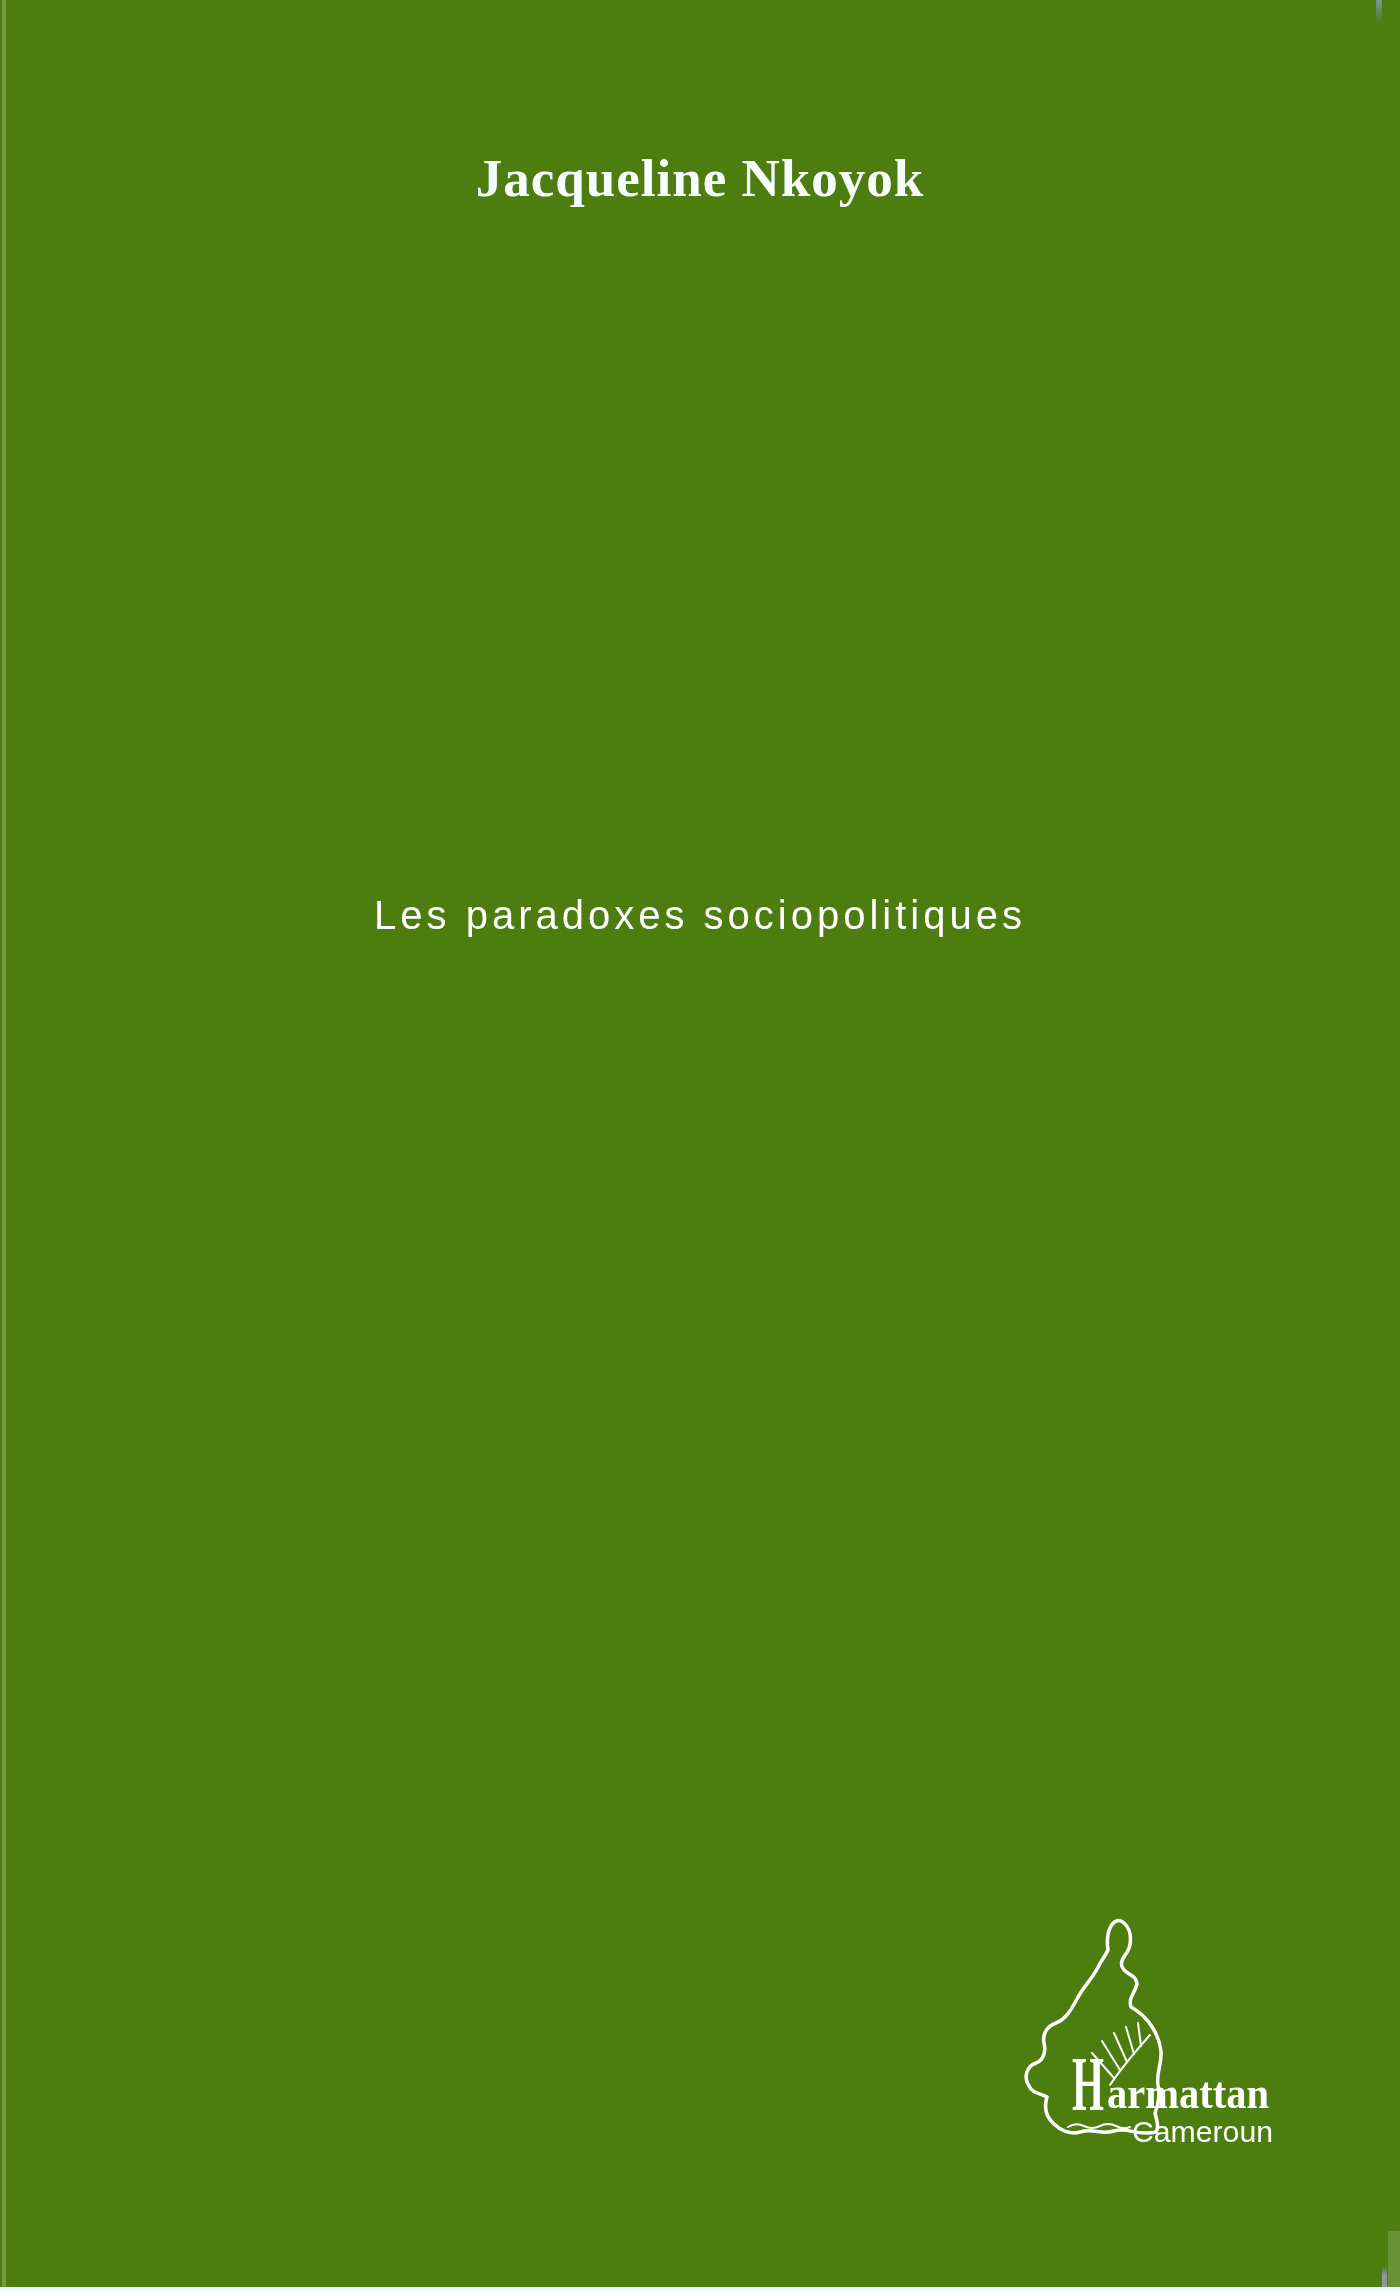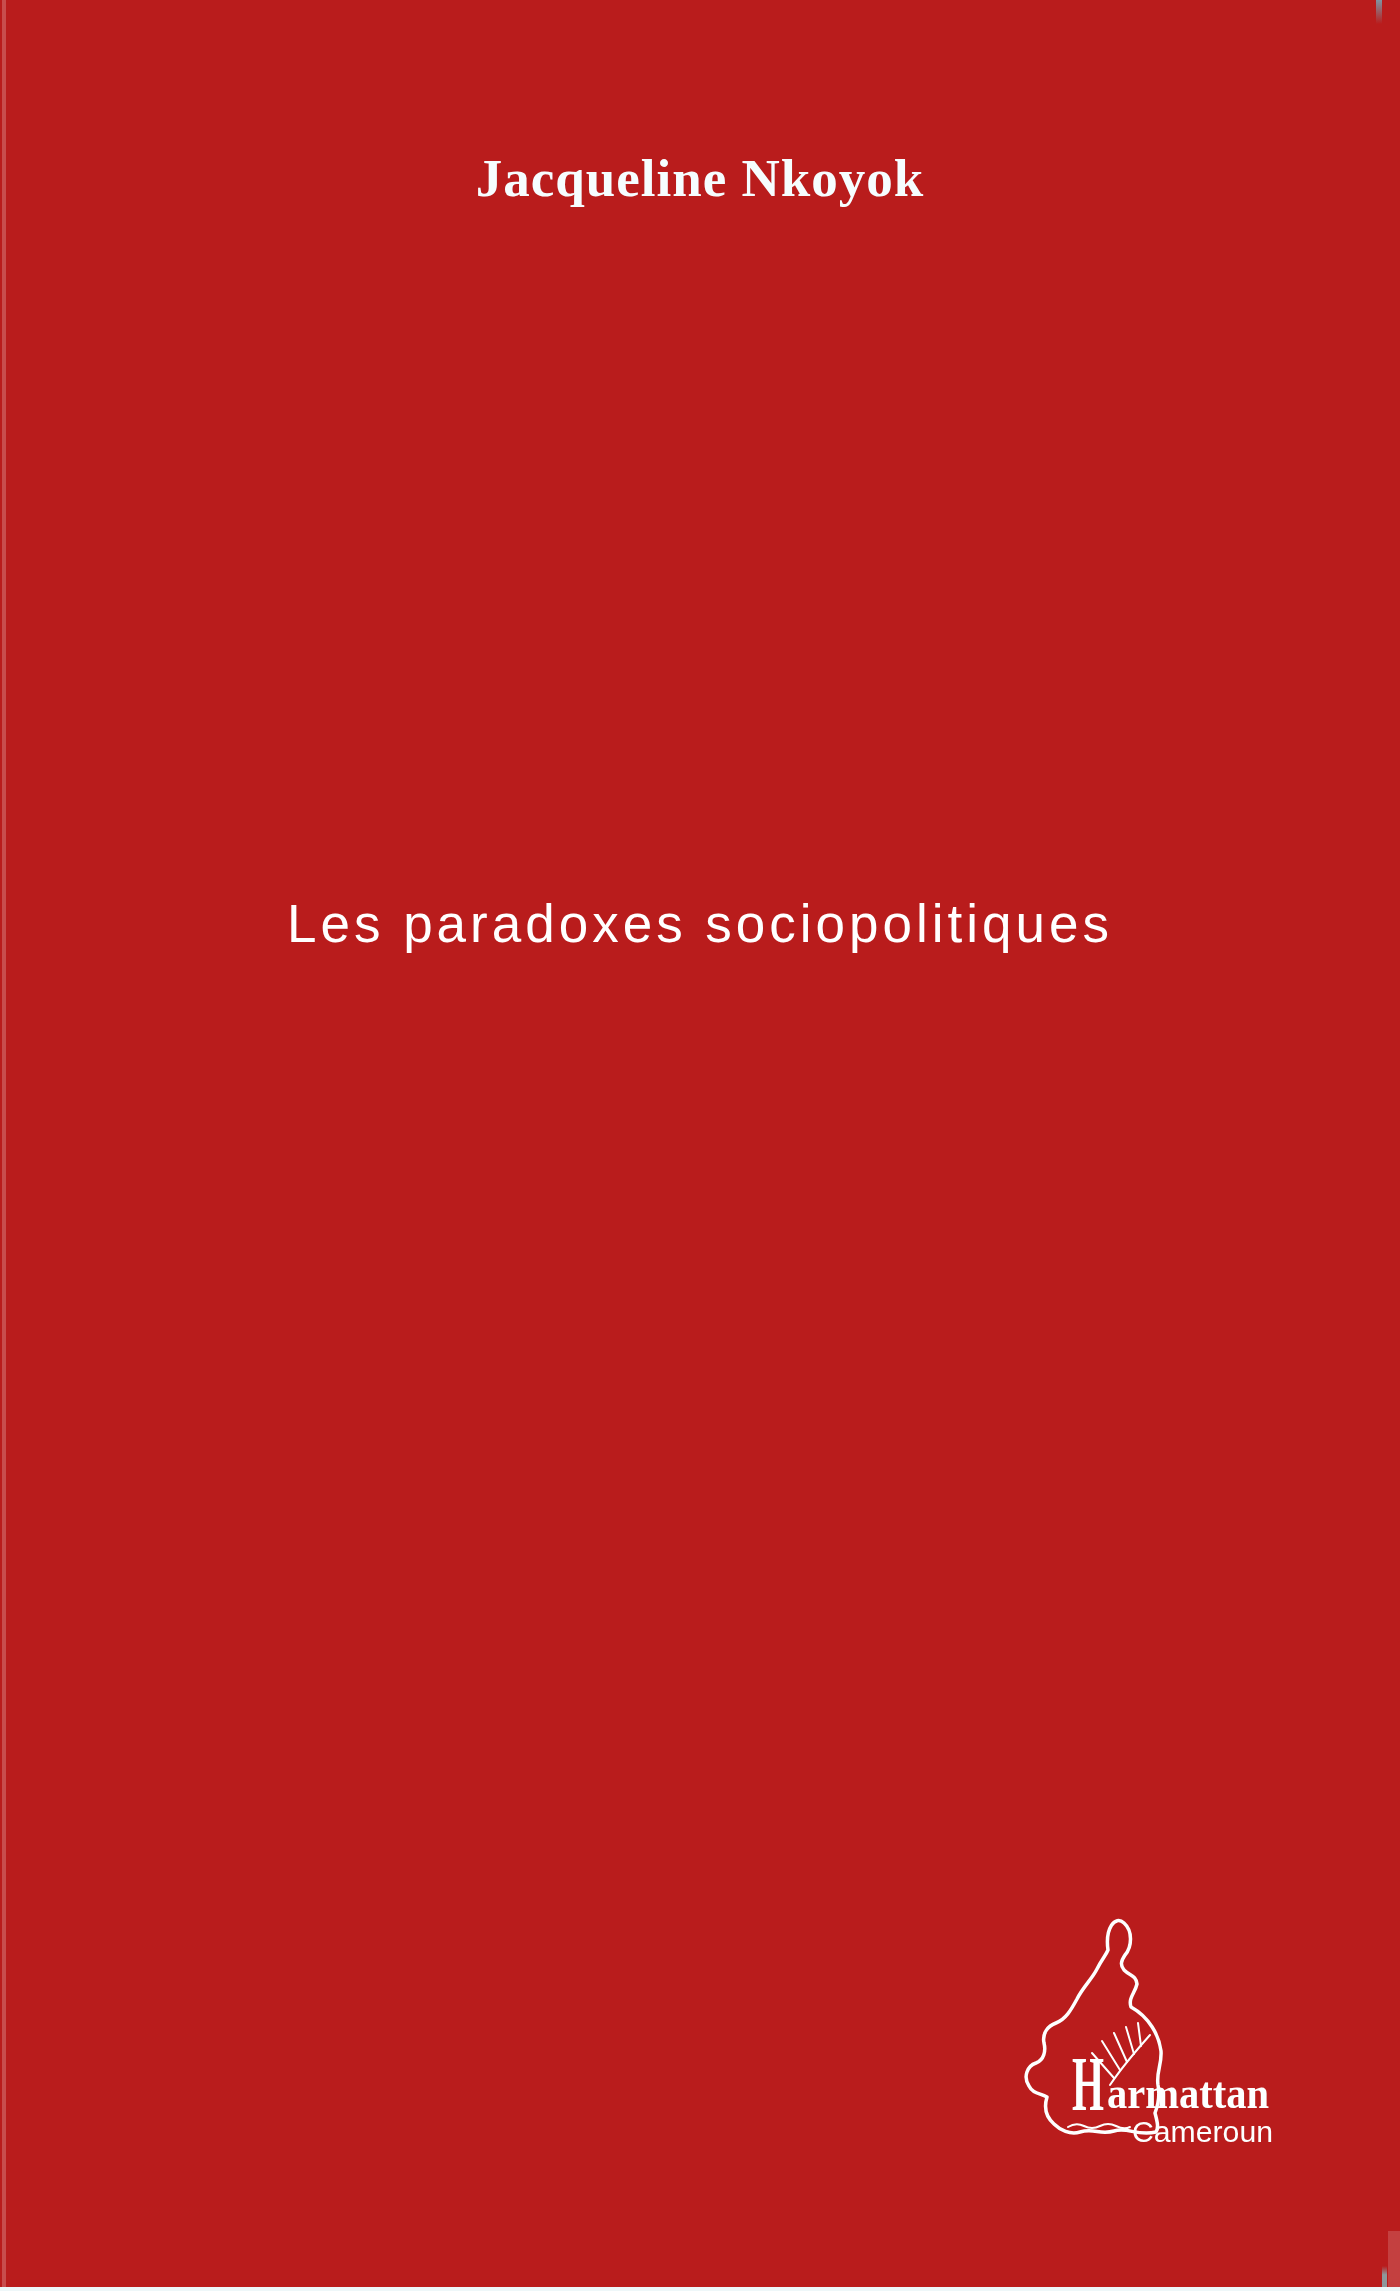--- a/index.html
+++ b/index.html
@@ -1,19 +1,19 @@
 <!DOCTYPE html>
 <html><head>
 <meta charset="utf-8">
 <style>
   html,body{margin:0;padding:0;}
   .cover{
     position:relative;
     width:1400px;height:2291px;
-    background:#b91c1c;
+    background:#4d7c0f;
     overflow:hidden;
     font-family:"Liberation Sans", sans-serif;
   }
   .author{
     position:absolute;
     top:148px;left:0;width:100%;
     text-align:center;
     font-family:"Liberation Serif", serif;
     font-weight:bold;
     font-size:53px;
@@ -27,21 +27,21 @@
     font-size:88px;
     line-height:105px;
     font-weight:400;
     color:#ffffff;
     letter-spacing:0px;
   }
   .subtitle{
     position:absolute;
     top:893px;left:0;width:100%;
     text-align:center;
-    font-size:53px;
+    font-size:40px;
     letter-spacing:4px;
     font-weight:400;
     color:#ffffff;
   }
   .logo{
     position:absolute;
     left:1010px;top:1895px;
     width:300px;height:270px;
   }
   .logo svg{display:block;width:100%;height:100%;}

